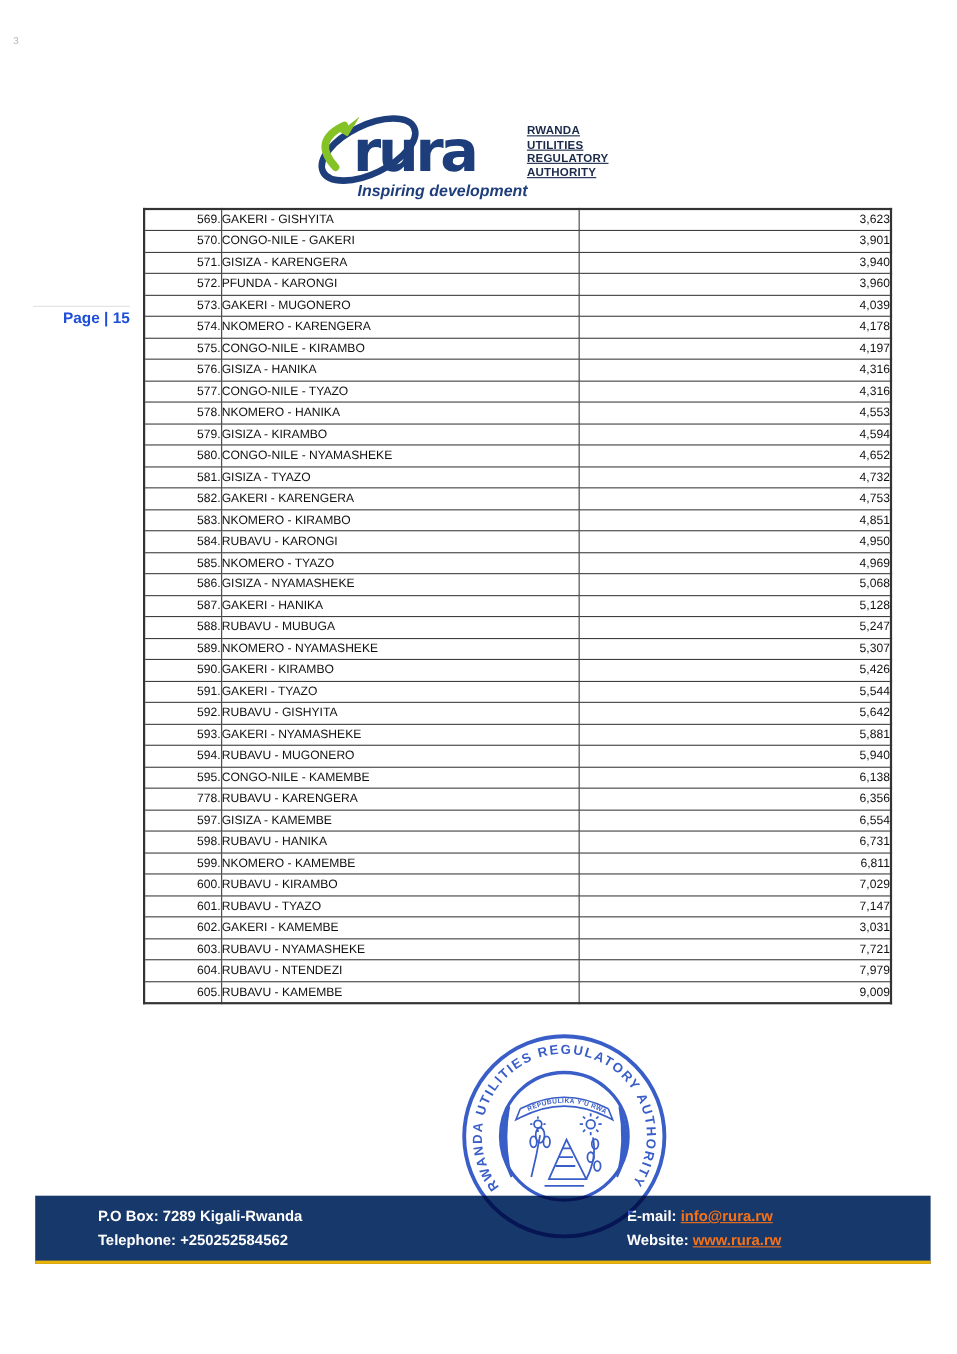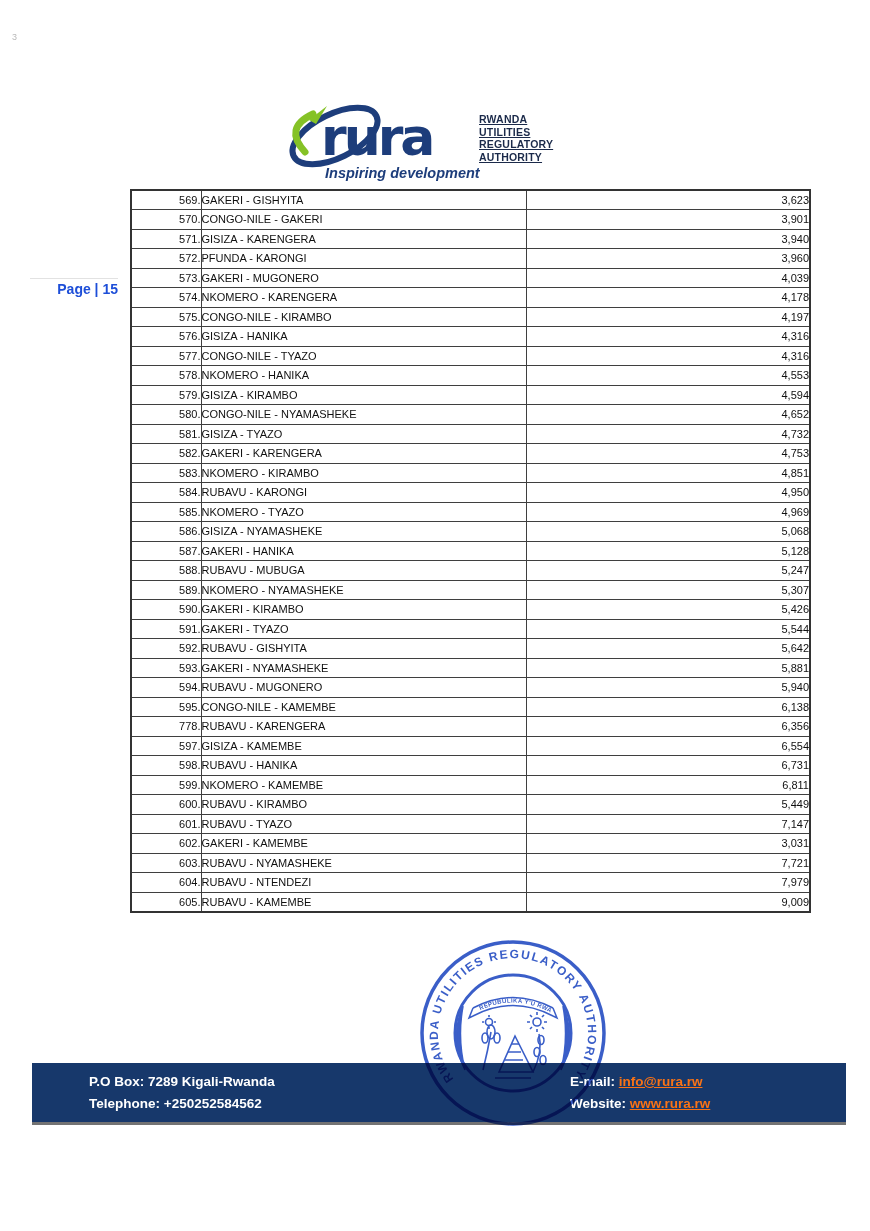--- a/index.html
+++ b/index.html
@@ -35,22 +35,22 @@
   td.no{width:70px;text-align:right;padding-right:6px;}
   td.route{width:325px;text-align:left;padding-left:7px;}
   td.value{width:284px;text-align:right;}
   
   .stamp{
     position:absolute;left:413px;top:940px;width:200px;height:200px;
     mix-blend-mode:multiply;opacity:.95;z-index:5;
   }
   
   .footer{
-    position:absolute;left:32px;top:1063px;width:814px;height:59px;
-    background:#17386b;border-bottom:3px solid #737373;z-index:2;
+    position:absolute;left:32px;top:1087px;width:814px;height:59px;
+    background:#17386b;border-bottom:3px solid #eab308;z-index:2;
   }
   .footer .left{
     position:absolute;left:57px;top:8px;color:#ffffff;font-weight:700;
     font-size:13.5px;line-height:22px;
   }
   .footer .right{
     position:absolute;left:538px;top:8px;color:#ffffff;font-weight:700;
     font-size:13.5px;line-height:22px;
   }
   .footer a{color:#f97316;text-decoration:underline;font-weight:700;}
@@ -238,21 +238,21 @@
         <td class="value">6,731</td>
       </tr>
       <tr>
         <td class="no">599.</td>
         <td class="route">NKOMERO - KAMEMBE</td>
         <td class="value">6,811</td>
       </tr>
       <tr>
         <td class="no">600.</td>
         <td class="route">RUBAVU - KIRAMBO</td>
-        <td class="value">5,449</td>
+        <td class="value">7,029</td>
       </tr>
       <tr>
         <td class="no">601.</td>
         <td class="route">RUBAVU - TYAZO</td>
         <td class="value">7,147</td>
       </tr>
       <tr>
         <td class="no">602.</td>
         <td class="route">GAKERI - KAMEMBE</td>
         <td class="value">3,031</td>

